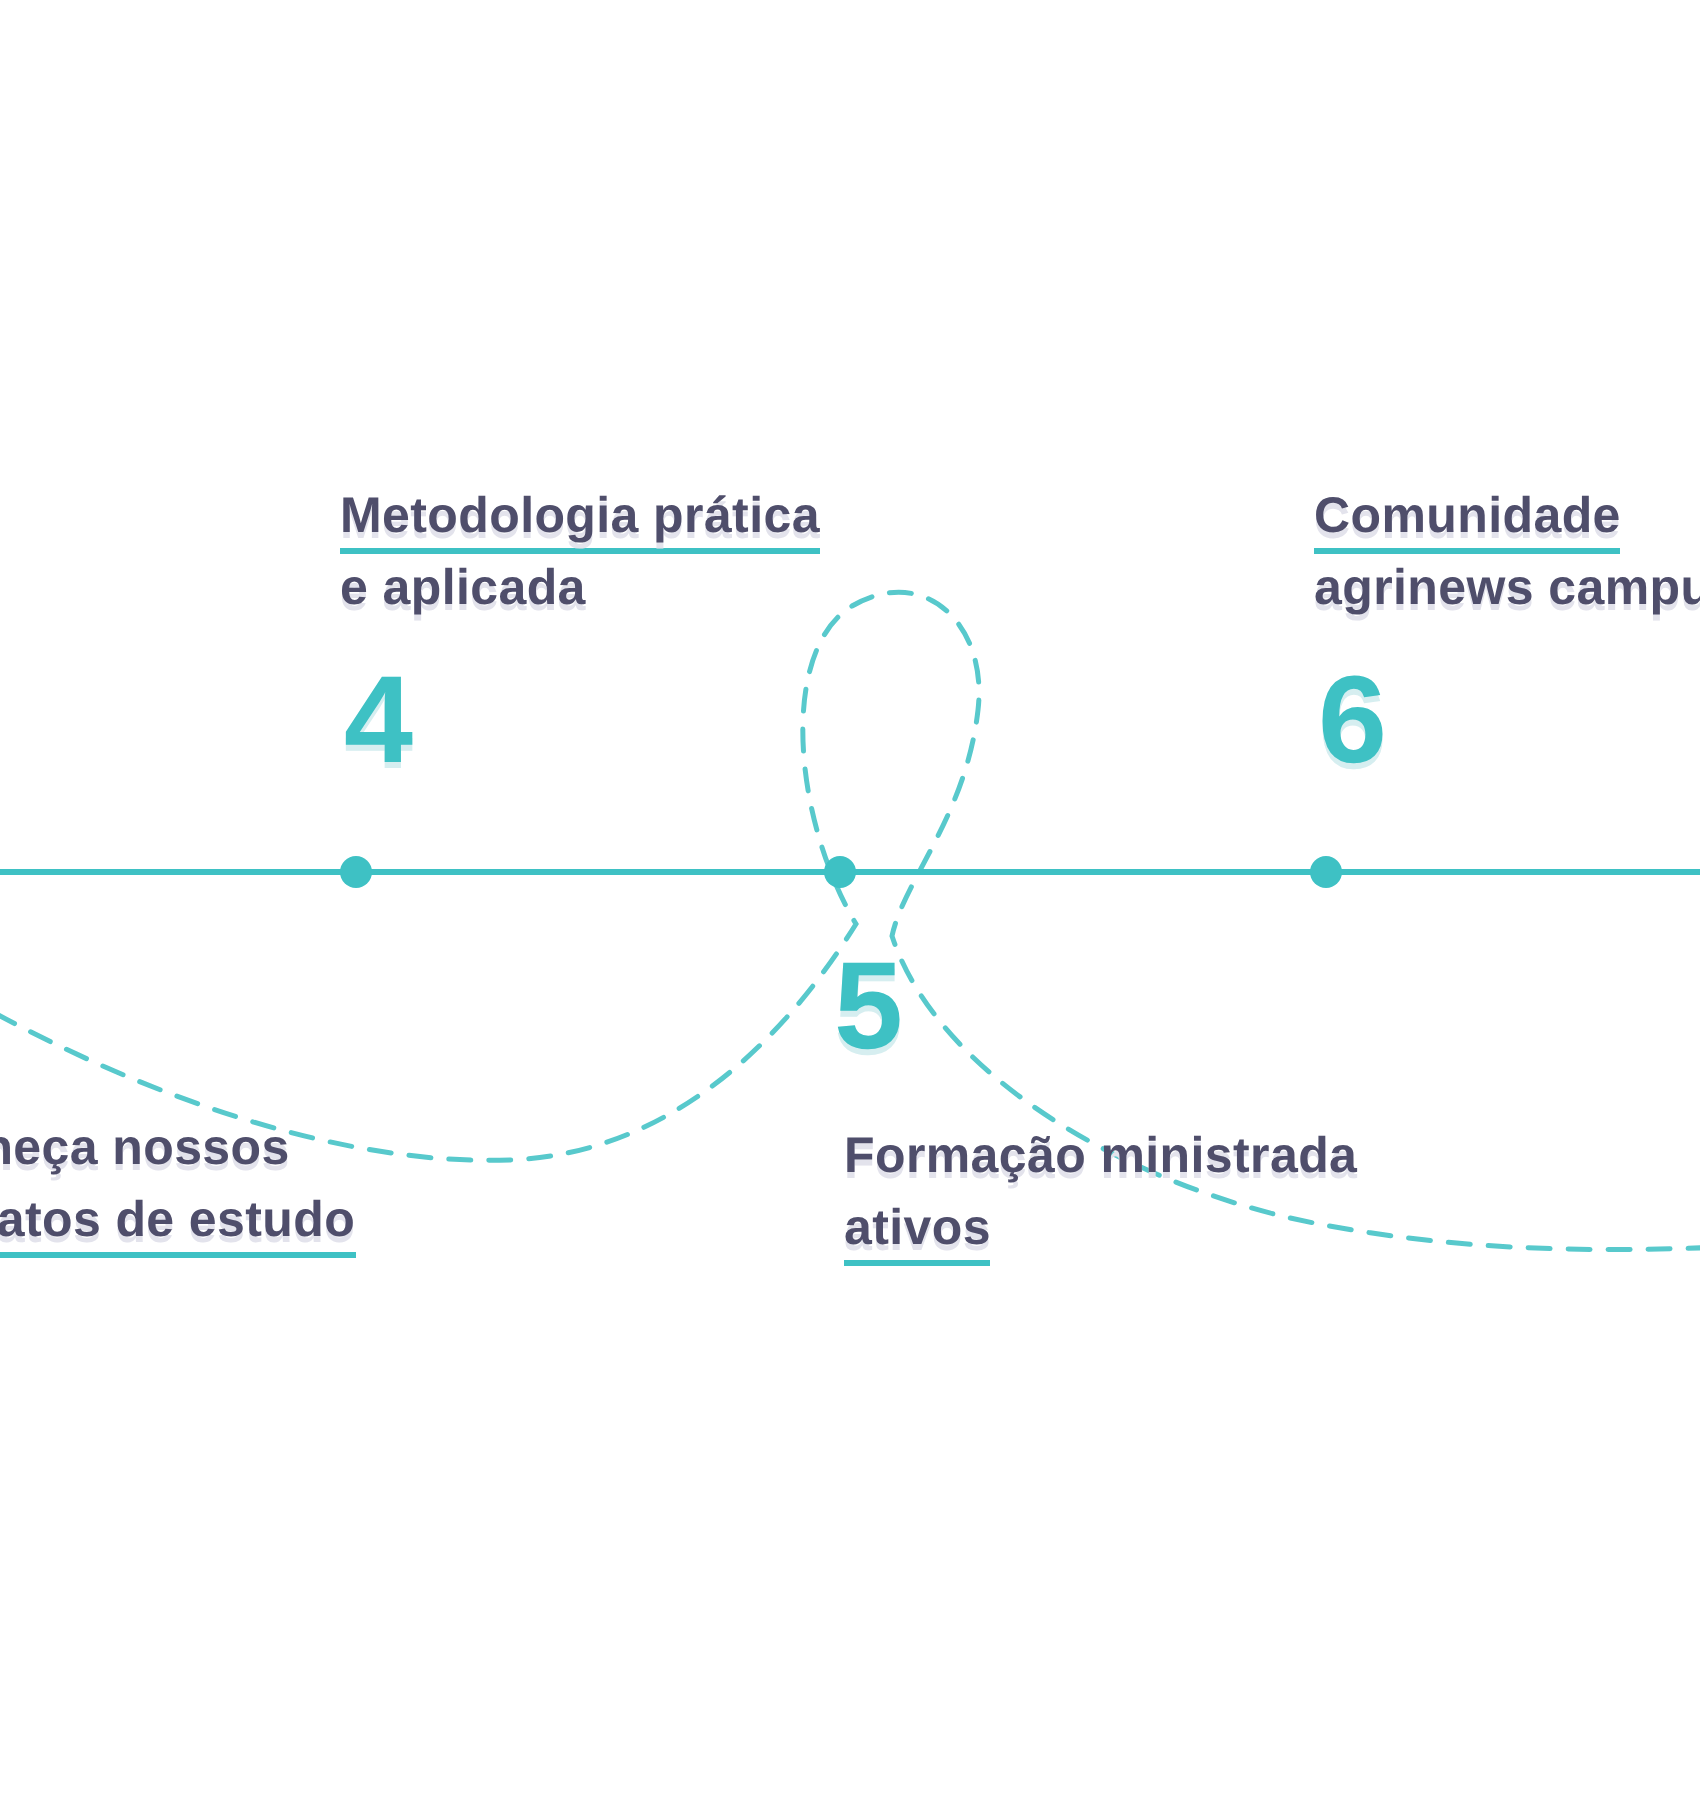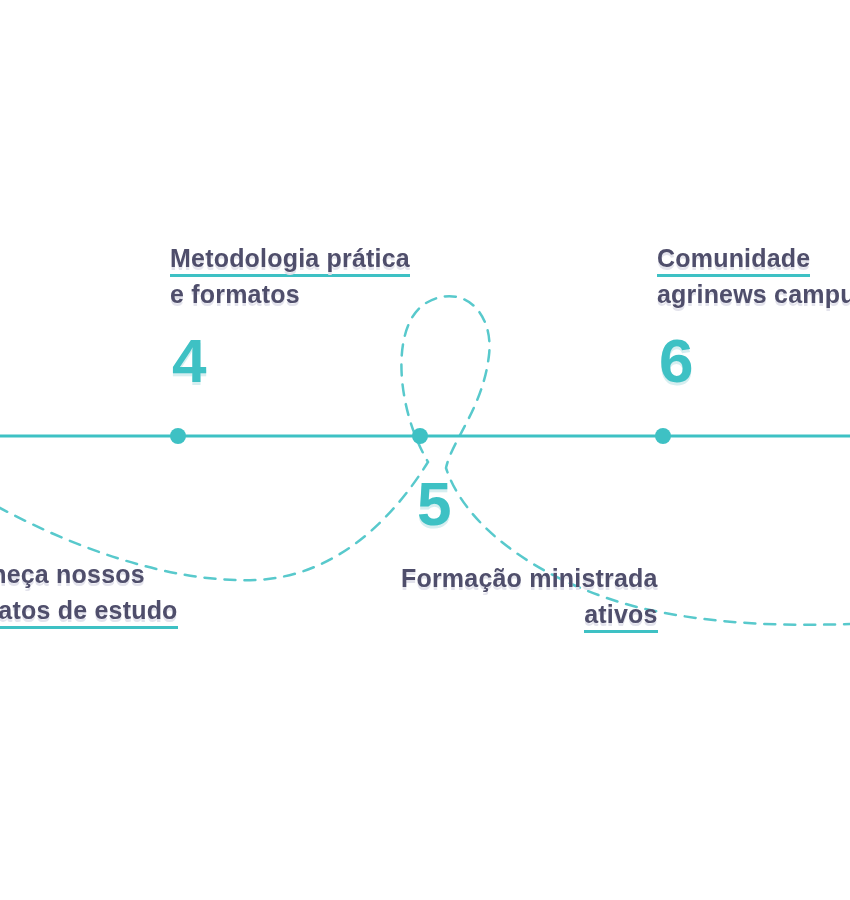--- a/index.html
+++ b/index.html
@@ -31,21 +31,21 @@
     color:#3EC1C4;
     font-weight:700;
     font-size:62px;
     line-height:1;
     text-shadow:0 3px 0 #d6eef0;
   }
   .step-left{left:-58px;top:556px;}
   .step-4{left:170px;top:240px;}
   .num-4{left:172px;top:330px;}
   .num-5{left:417px;top:473px;}
-  .step-5{left:401px;top:560px;text-align:right;}
+  .step-5{left:422px;top:560px;}
   .step-6{left:657px;top:240px;}
   .num-6{left:659px;top:330px;}
 </style>
 </head>
 <body>
 
 <div class="canvas">
 
   <svg class="gfx" viewBox="0 0 850 900" aria-hidden="true">
     <path d="M -20 497 C 70 548 170 583 255 580
@@ -56,21 +56,21 @@
              C 468 535 556 588 645 609
              C 718 625 792 627 872 623" fill="none" stroke="#58C9CC" stroke-width="2.5" stroke-dasharray="11 9" stroke-linecap="round"></path>
     <line x1="-2" y1="436" x2="852" y2="436" stroke="#3EC1C4" stroke-width="3"></line>
     <circle cx="178" cy="436" r="8" fill="#3EC1C4"></circle>
     <circle cx="420" cy="436" r="8" fill="#3EC1C4"></circle>
     <circle cx="663" cy="436" r="8" fill="#3EC1C4"></circle>
   </svg>
 
   <div class="step step-4">
     <div class="title-line"><span class="u">Metodologia prática</span></div>
-    <div class="title-line"><span>e formatos</span></div>
+    <div class="title-line"><span>e aplicada</span></div>
   </div>
   <div class="num num-4">4</div>
 
   <div class="num num-5">5</div>
   <div class="step step-5">
     <div class="title-line"><span>Formação ministrada</span></div>
     <div class="title-line"><span class="u">ativos</span></div>
   </div>
 
   <div class="step step-6">

